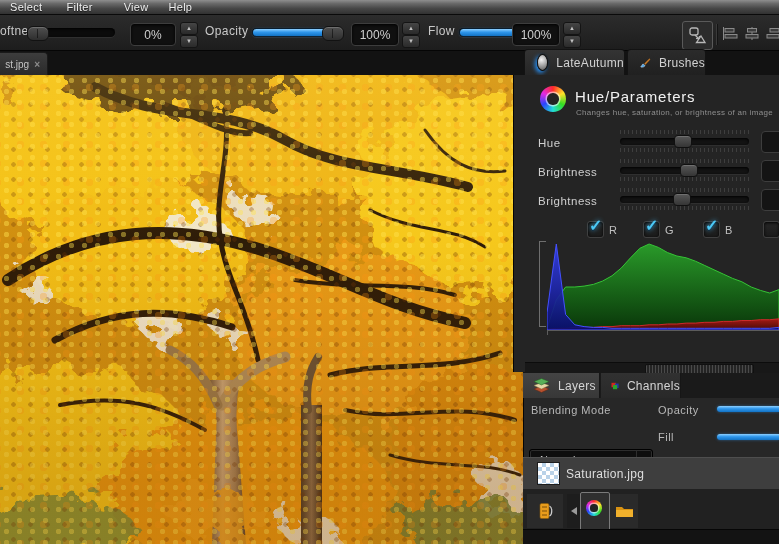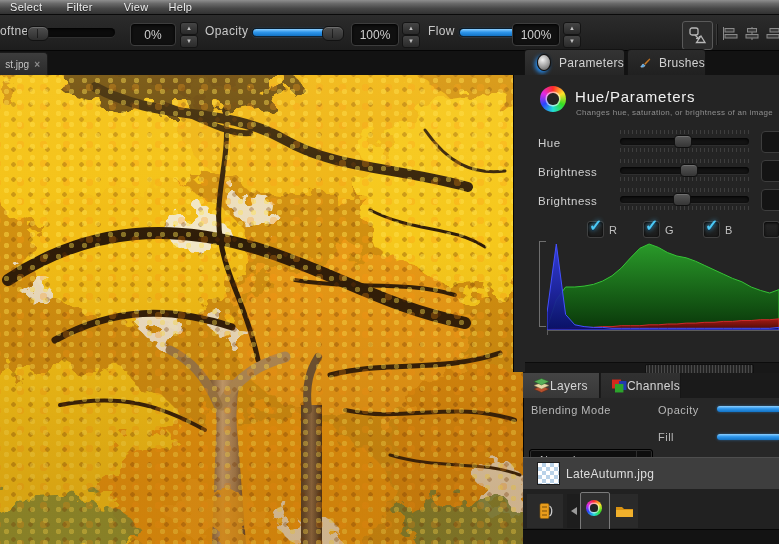--- a/index.html
+++ b/index.html
@@ -74,21 +74,21 @@
   .clabel{position:absolute;color:#c0c0c0;font-size:11px;}
   #hist-bracket{left:539px;top:241px;width:6px;height:84px;border-left:1px solid #6e6e6e;
     border-top:1px solid #6e6e6e;border-bottom:1px solid #6e6e6e;}
   #hist-base{left:547px;top:330px;width:232px;height:1px;background:#5c5c5c;}
   #hist-base-tick{left:547px;top:330px;width:1px;height:5px;background:#5c5c5c;}
   #pscroll-track{left:525px;top:362px;width:254px;height:11px;background:#181818;border-top:1px solid #0c0c0c;}
   #pscroll-thumb{left:645px;top:364px;width:107px;height:8px;border-radius:2px;border:1px solid #101010;
     background:repeating-linear-gradient(90deg,#4a4a4a 0 1px,#242424 1px 3px);}
   
   #layers{left:523px;top:373px;width:256px;height:171px;background:#272727;border-left:1px solid #060606;box-sizing:border-box;}
-  .ltab{position:absolute;top:373px;height:25px;display:flex;align-items:center;
+  .ltab{position:absolute;top:373px;height:25px;display:flex;align-items:center;gap:8px;
     padding-left:10px;box-sizing:border-box;border-right:1px solid #161616;}
   .ltab .t{color:#d5d5d5;font-size:12px;letter-spacing:.3px;}
   #dd{left:529px;top:424px;width:124px;height:21px;background:#0e0e0e;border:1px solid #000;
     box-shadow:inset 0 0 0 1px #2d2d2d;border-radius:3px;display:flex;align-items:center;box-sizing:border-box;margin-top:25px;}
   #dd .val{color:#c9c9c9;font-size:11px;margin-left:10px;flex:1;}
   #dd .arr{width:15px;height:100%;border-left:1px solid #2d2d2d;display:flex;align-items:center;
     justify-content:center;color:#9a9a9a;font-size:6px;}
   .mslider{position:absolute;height:6px;border-radius:3px 0 0 3px;
     background:linear-gradient(#8ed0ff,#2f97ec 45%,#1272c4);box-shadow:0 0 3px rgba(50,150,240,.5);}
   #layer-row{left:523px;top:457px;width:256px;height:31px;background:#3e3e3e;
@@ -174,21 +174,21 @@
     </div>
   </div>
 
   <div id="tabbar" class="abs"></div>
   <div id="doc-tab">
     <span class="t">st.jpg</span>
     <span class="x">×</span>
   </div>
   <div class="ptab" style="left:524px;width:101px;background:linear-gradient(#343434,#262626)">
     <span class="knob"></span>
-    <span class="t">Parameters</span>
+    <span class="t">LateAutumn</span>
   </div>
   <div class="ptab" style="left:627px;width:79px;background:linear-gradient(#2b2b2b,#202020)">
     <svg width="15" height="15" viewBox="0 0 15 15">
       <path d="M6,9 L13,2 L14,3.5 L7.5,10.5 Z" fill="#c77b2a" stroke="#8a5217" stroke-width=".5"></path>
       <path d="M4.5,9.5 L7,12 L5,13.5 Q2,14.5 1,13.5 Q2.5,12 3,10.5 Z" fill="#4aa3e8" stroke="#dfeffc" stroke-width=".7"></path>
     </svg>
     <span class="t">Brushes</span>
   </div>
 
   <div id="canvas" class="abs">
@@ -360,21 +360,21 @@
 
   <div id="dd" class="abs">
     <span class="val">Normal</span>
     <span class="arr">▼</span>
   </div>
   <span class="abs" style="left:658px;top:431px;color:#b8b8b8;font-size:11px;letter-spacing:.5px">Fill</span>
   <div class="mslider" style="left:717px;top:434px;width:62px"></div>
 
   <div id="layer-row" class="abs">
     <div id="layer-thumb" class="abs" style="left:14px;top:4px"></div>
-    <span class="abs" style="left:43px;top:9px;color:#dedede;font-size:12px;letter-spacing:.3px">LateAutumn.jpg</span>
+    <span class="abs" style="left:43px;top:9px;color:#dedede;font-size:12px;letter-spacing:.3px">Saturation.jpg</span>
   </div>
 
   <div id="lfooter" class="abs"></div>
   <div class="fbtn" style="left:527px;top:494px;width:36px;height:34px;background:#2a2a2a">
     <svg width="16" height="18" viewBox="0 0 16 18">
       <rect x="3" y="1.5" width="9" height="15" rx="1.5" fill="#e89c1c" stroke="#8a5a0a" stroke-width=".6"></rect>
       <path d="M5,5 h5 M5,9 h5 M5,13 h5" stroke="#7a4e08" stroke-width="1.2"></path>
       <path d="M12.5,4 c3,1.5 3,8.5 0,10" stroke="#cfcfcf" stroke-width="1.2" fill="none"></path>
     </svg>
   </div>

